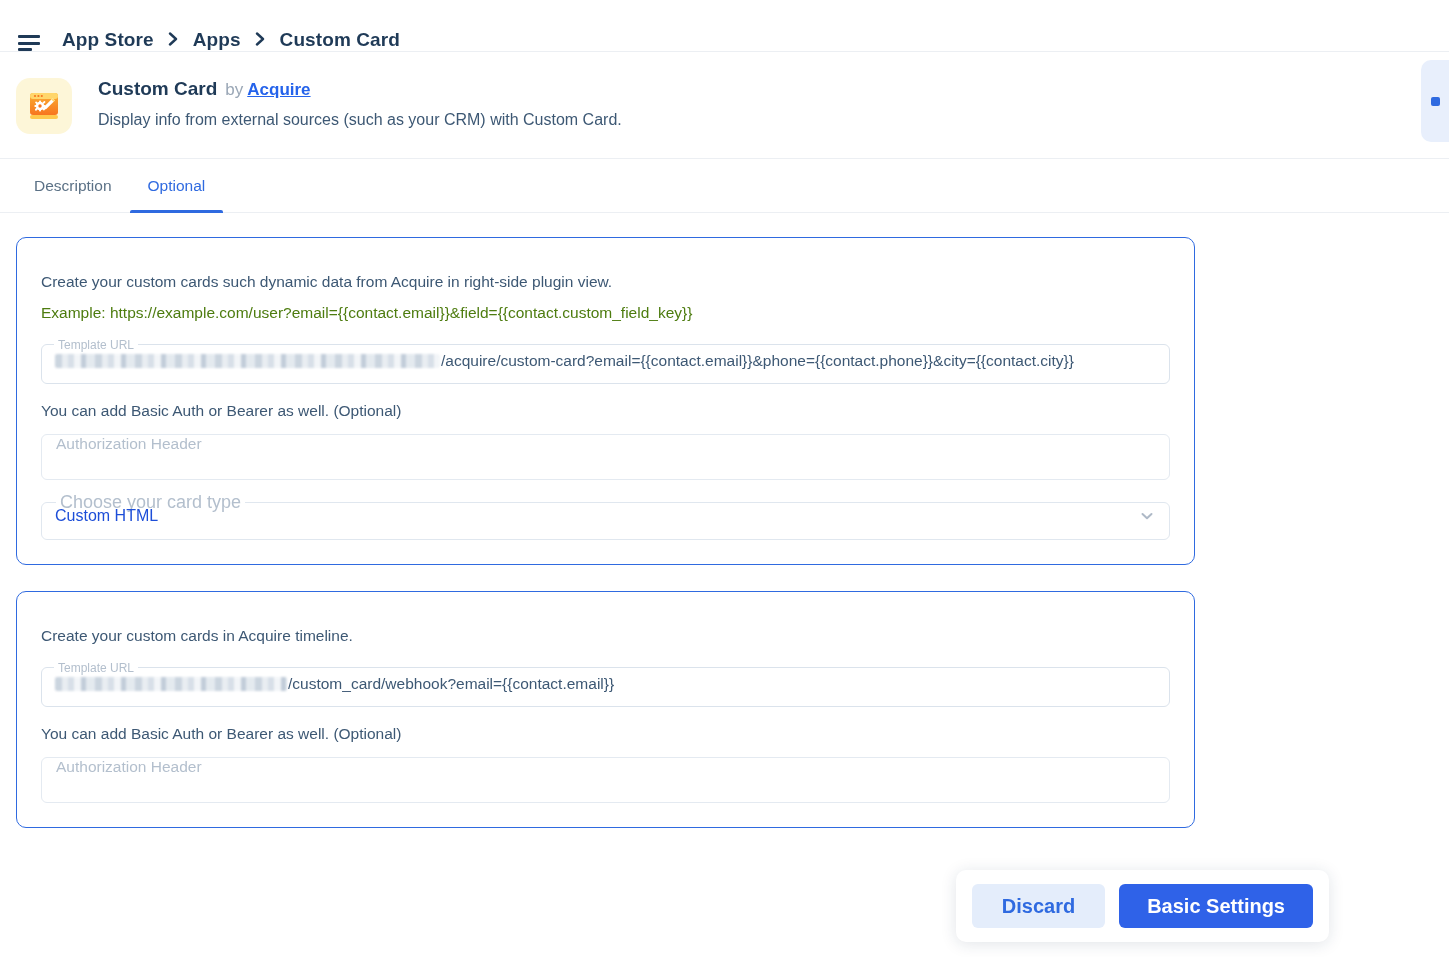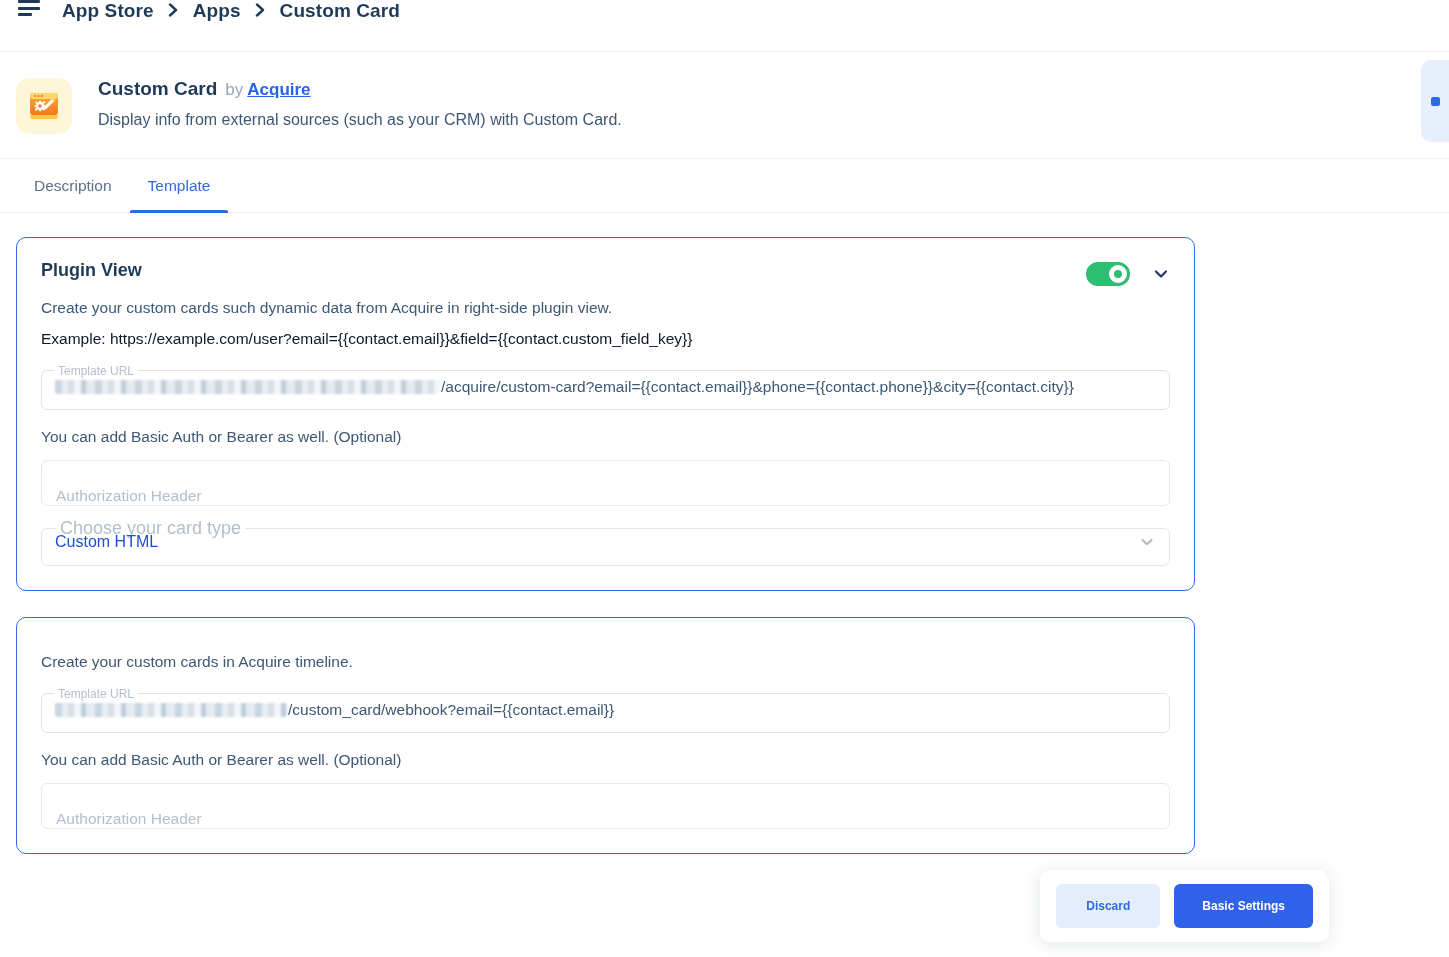--- a/index.html
+++ b/index.html
@@ -9,21 +9,21 @@
     background: #ffffff;
     font-family: "Liberation Sans", sans-serif;
     color: #213b54;
     overflow: hidden;
   }
 
   
   .topbar {
     height: 52px;
     display: flex;
-    align-items: flex-start;
+    align-items: flex-end;
     padding: 0 0 0 18px;
     border-bottom: 1px solid #eceff3;
     background: #fff;
   }
   .hamburger {
     width: 22px; height: 16px;
     display: flex; flex-direction: column; justify-content: space-between;
     margin-right: 22px;
     cursor: pointer;
   }
@@ -162,21 +162,21 @@
     width: 8px; height: 8px; border-radius: 50%; background: #2fbd72; display: block;
   }
   .chev-dark {
     width: 18px; height: 18px; cursor: pointer;
   }
 
   .card-sub {
     font-size: 15.5px; color: #3d5874; margin-top: 12px; line-height: 1.35;
   }
   .card-example {
-    font-size: 15.5px; color: #0f172a; margin-top: 10px; line-height: 1.35;
+    font-size: 15.5px; color: #4d7c0f; margin-top: 10px; line-height: 1.35;
   }
 
   
   .field {
     margin-top: 14px;
     position: relative;
   }
   .field fieldset {
     margin: 0; padding: 0;
     border: 1px solid #dbe3ec;
@@ -211,21 +211,21 @@
         #f2f5f8 19px 26px, #bfcbd8 26px 31px, #e3e9ef 31px 40px);
     filter: blur(1.1px);
     opacity: .95;
   }
 
   .plain-input {
     margin-top: 14px;
     height: 46px;
     border: 1px solid #e4eaf1;
     border-radius: 6px;
-    display: flex; align-items: flex-end;
+    display: flex; align-items: flex-start;
     padding: 0 14px;
     font-size: 15.5px;
     color: #b3bfcd;
     background: #fff;
     cursor: text;
   }
 
   .helper {
     margin-top: 18px;
     font-size: 15.5px;
@@ -267,21 +267,21 @@
     background: #fff;
     border-radius: 10px;
     box-shadow: 0 2px 16px rgba(25,45,80,.13);
     padding: 14px 16px;
     display: flex; align-items: center; gap: 14px;
     z-index: 5;
   }
   .btn {
     border: none; border-radius: 6px;
     font-family: "Liberation Sans", sans-serif;
-    font-size: 12px; font-weight: 700;
+    font-size: 20px; font-weight: 700;
     cursor: pointer;
     height: 44px;
     padding: 0 30px;
   }
   .btn-secondary { background: #e4edfb; color: #2f6ae0; }
   .btn-primary { background: #2f62e8; color: #fff; padding: 0 28px; }
 </style>
 </head>
 <body>
 
@@ -347,41 +347,26 @@
     </div>
     <div class="appdesc">Display info from external sources (such as your CRM) with Custom Card.</div>
   </div>
   <div class="edge-tab">
     <span class="edge-dot"></span>
   </div>
 </div>
 
 <div class="tabs">
   <div class="tab">Description</div>
-  <div class="tab active">Template</div>
+  <div class="tab active">Optional</div>
 </div>
 
 <div class="content">
 
   <div class="card">
-    <div class="card-head">
-      <div class="card-title">Plugin View</div>
-      <div class="card-head-right">
-        <div class="toggle">
-          <span class="knob">
-              <i></i>
-            </span>
-        </div>
-        <span class="chev-dark">
-          <svg width="18" height="18" viewBox="0 0 18 18" aria-hidden="true">
-              <path d="M4 6.5L9 11.5l5-5" fill="none" stroke="#1f3a57" stroke-width="2.2" stroke-linecap="round" stroke-linejoin="round"></path>
-            </svg>
-        </span>
-      </div>
-    </div>
 
     <div class="card-sub">Create your custom cards such dynamic data from Acquire in right-side plugin view.</div>
     <div class="card-example">Example: https://example.com/user?email={{contact.email}}&amp;field={{contact.custom_field_key}}</div>
 
     <div class="field">
       <fieldset>
         <legend>Template URL</legend>
       </fieldset>
       <div class="field-inner">
         <span class="blurred" style="width:385px"></span>

